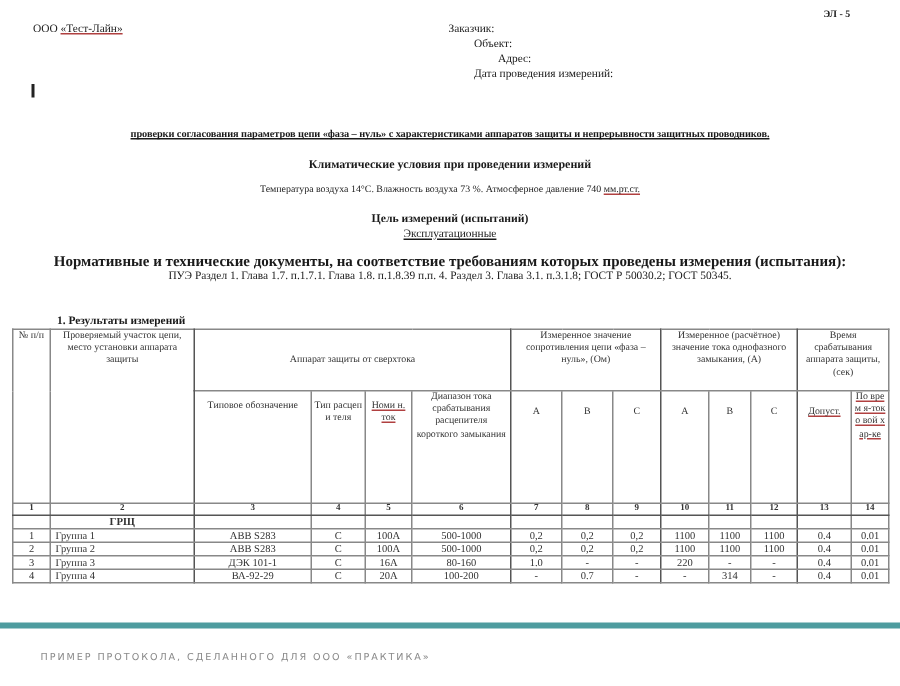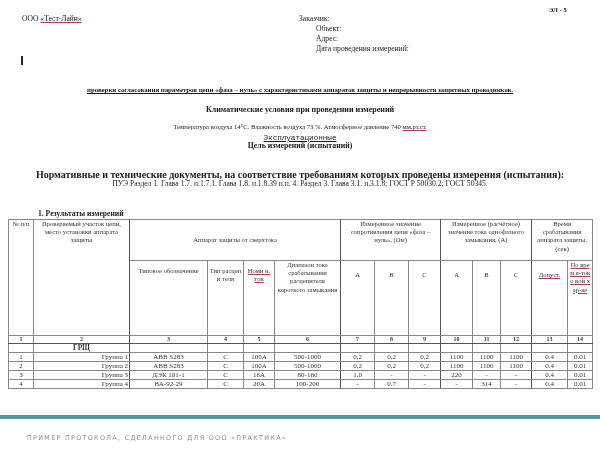--- a/index.html
+++ b/index.html
@@ -31,21 +31,21 @@
     font-size: 6.6px; line-height: 8.2px;
     border: 1.5px solid #555;
   }
   table.res td {
     border: 1px solid #888; padding: 0 1px; text-align: center; vertical-align: top;
     color: #333;
   }
   table.res td.thick-r { border-right: 1.5px solid #555; }
   table.res tr.nums td { border-top: 1.5px solid #555; border-bottom: 1.5px solid #555; font-weight: bold; height: 7px; line-height: 7px; font-size: 6px;}
   table.res tr.data td { height: 8px; line-height: 8px; font-size: 7px; }
-  table.res td.left { text-align: right; padding-left: 3px; }
+  table.res td.left { text-align: left; padding-left: 3px; }
   table.res td.vmid { vertical-align: middle; }
 
   .footer-bar { position: absolute; left: 0; top: 415px; width: 600px; height: 4px; background: #4e9c9f; }
   .footer-text {
     position: absolute; left: 15px; top: 434px;
     font-family: "DejaVu Sans", sans-serif; font-size: 6.4px; letter-spacing: 1.3px;
     color: #8a8a8a;
     margin-left: 12px;
   }
 </style>
@@ -57,32 +57,32 @@
   <div class="abs b xs" style="left:549px; top:5px;">ЭЛ - 5</div>
 
   <div class="abs sm" style="left:22px; top:14px;">
     <span>ООО </span><span class="u-red">«Тест-Лайн»</span>
   </div>
 
   <div class="cursor"></div>
 
   <div class="abs sm" style="left:299px; top:14px;">Заказчик:</div>
   <div class="abs sm" style="left:316px; top:24px;">Объект:</div>
-  <div class="abs sm" style="left:316px; top:34px;">Адрес:</div>
+  <div class="abs sm" style="left:332px; top:34px;">Адрес:</div>
   <div class="abs sm" style="left:316px; top:44px;">Дата проведения измерений:</div>
 
   <div class="abs b u center" style="left:0; width:600px; top:86px; font-size:6.9px; letter-spacing:-0.05px;">проверки согласования параметров цепи «фаза – нуль» с характеристиками аппаратов защиты и непрерывности защитных проводников.</div>
 
   <div class="abs b center" style="left:0; width:600px; top:105px; font-size:8px;">Климатические условия при проведении измерений</div>
   <div class="abs center xs" style="left:0; width:600px; top:122px;">
     <span>Температура воздуха 14°С.  Влажность воздуха 73 %.  Атмосферное давление 740 </span><span class="u-red">мм.рт.ст.</span>
   </div>
 
   <div class="abs b center" style="left:0; width:600px; top:141px; font-size:7.8px;">Цель измерений (испытаний)</div>
-  <div class="abs u center sm" style="left:0; width:600px; top:133px;font-family:Liberation Mono, monospace;">Эксплуатационные</div>
+  <div class="abs u center sm" style="left:0; width:600px; top:151px;">Эксплуатационные</div>
 
   <div class="abs b center" style="left:0; width:600px; top:169px; font-size:10px;">Нормативные и технические документы, на соответствие требованиям которых проведены измерения (испытания):</div>
   <div class="abs center sm" style="left:0; width:600px; top:179px;">ПУЭ Раздел 1. Глава 1.7. п.1.7.1. Глава 1.8. п.1.8.39 п.п. 4. Раздел 3. Глава 3.1. п.3.1.8; ГОСТ Р 50030.2; ГОСТ 50345.</div>
 
   <div class="abs b sm" style="left:38px; top:209px;">1.   Результаты измерений</div>
 
   <table class="res">
     <colgroup>
       <col style="width:25px">
         <col style="width:96px">

